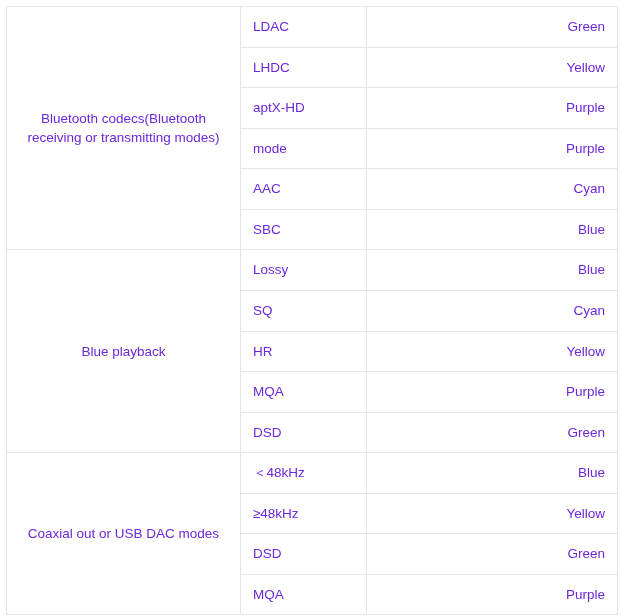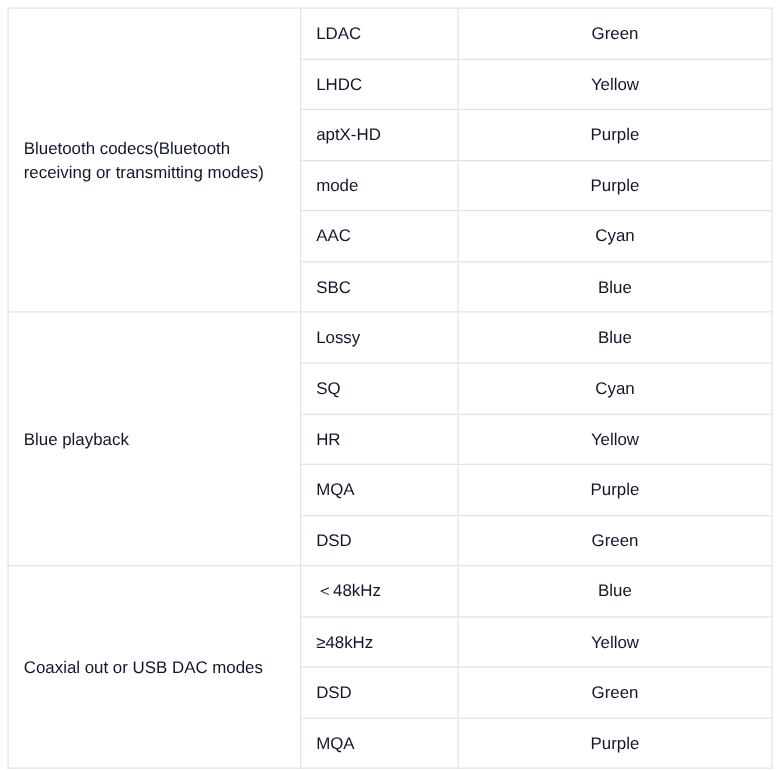--- a/index.html
+++ b/index.html
@@ -25,35 +25,36 @@
     margin: 6px 0 0 6px;
     font-size: 13.5px;
   }
   table.codec-table td {
     border: 1px solid #e4e4e4;
     padding: 10px 12px;
     vertical-align: middle;
     line-height: 1.45;
     height: 19px;
     box-sizing: border-box;
-    color: #0f172a;
+    color: #6d28d9;
     background: #ffffff;
   }
   td.group-cell {
     width: 232px;
+    text-align: center;
     vertical-align: middle;
     padding: 8px 10px;
   }
   td.mode-cell {
     width: 125px;
     text-align: left;
   }
   td.color-cell {
     width: 249px;
-    text-align: center;
+    text-align: right;
   }
   .grp-text {
     display: block;
   }
 </style>
 </head>
 <body>
 
 <div class="table-wrap">
   <table class="codec-table">

